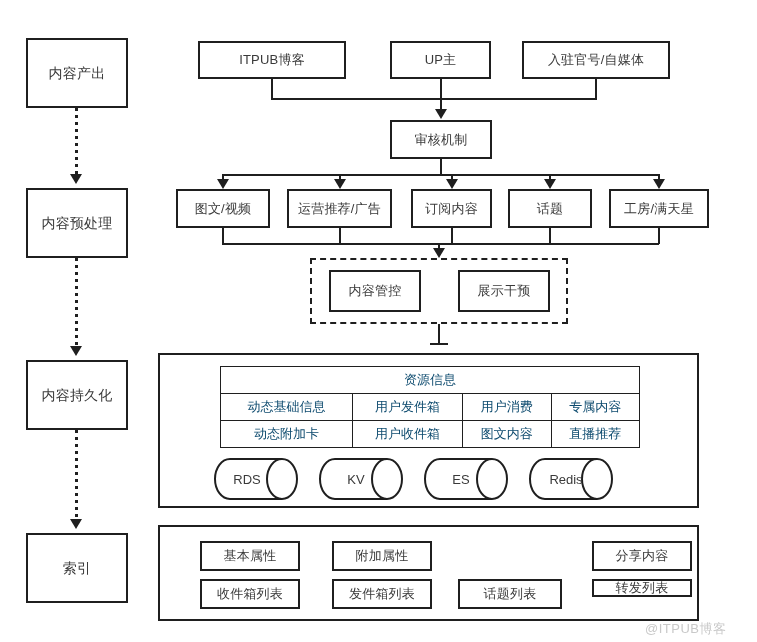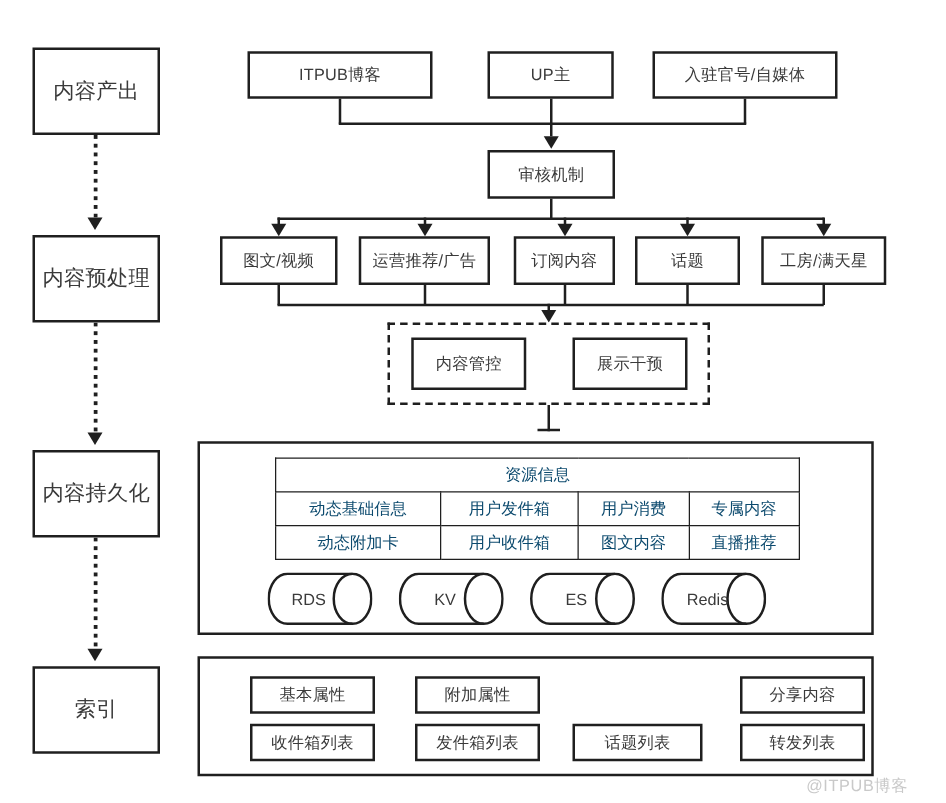--- a/index.html
+++ b/index.html
@@ -25,21 +25,21 @@
     display: flex;
     align-items: center;
     justify-content: center;
     text-align: center;
     color: #3a3a3a;
     font-size: 13px;
     line-height: 1.2;
     letter-spacing: 0.2px;
   }
   .stage-box {
-    font-size: 17px;
+    font-size: 14px;
   }
   .container-box {
     position: absolute;
     box-sizing: border-box;
     border: 2.5px solid #1f1f1f;
     background: #ffffff;
   }
   .dashed-box {
     position: absolute;
     box-sizing: border-box;
@@ -221,17 +221,17 @@
 
   <div class="container-box" style="left:158px; top:525px; width:541px; height:96px;"></div>
 
   <div class="box" style="left:200px; top:541px; width:100px; height:30px;">基本属性</div>
   <div class="box" style="left:332px; top:541px; width:100px; height:30px;">附加属性</div>
   <div class="box" style="left:592px; top:541px; width:100px; height:30px;">分享内容</div>
 
   <div class="box" style="left:200px; top:579px; width:100px; height:30px;">收件箱列表</div>
   <div class="box" style="left:332px; top:579px; width:100px; height:30px;">发件箱列表</div>
   <div class="box" style="left:458px; top:579px; width:104px; height:30px;">话题列表</div>
-  <div class="box" style="left:592px; top:579px; width:100px; height:30px;">转发列表</div>
+  <div class="box" style="left:592px; top:579px; width:100px; height:18px;">转发列表</div>
 
   <div class="watermark" style="left:645px; top:620px;">@ITPUB博客</div>
 
 </div>
 
 </body></html>

